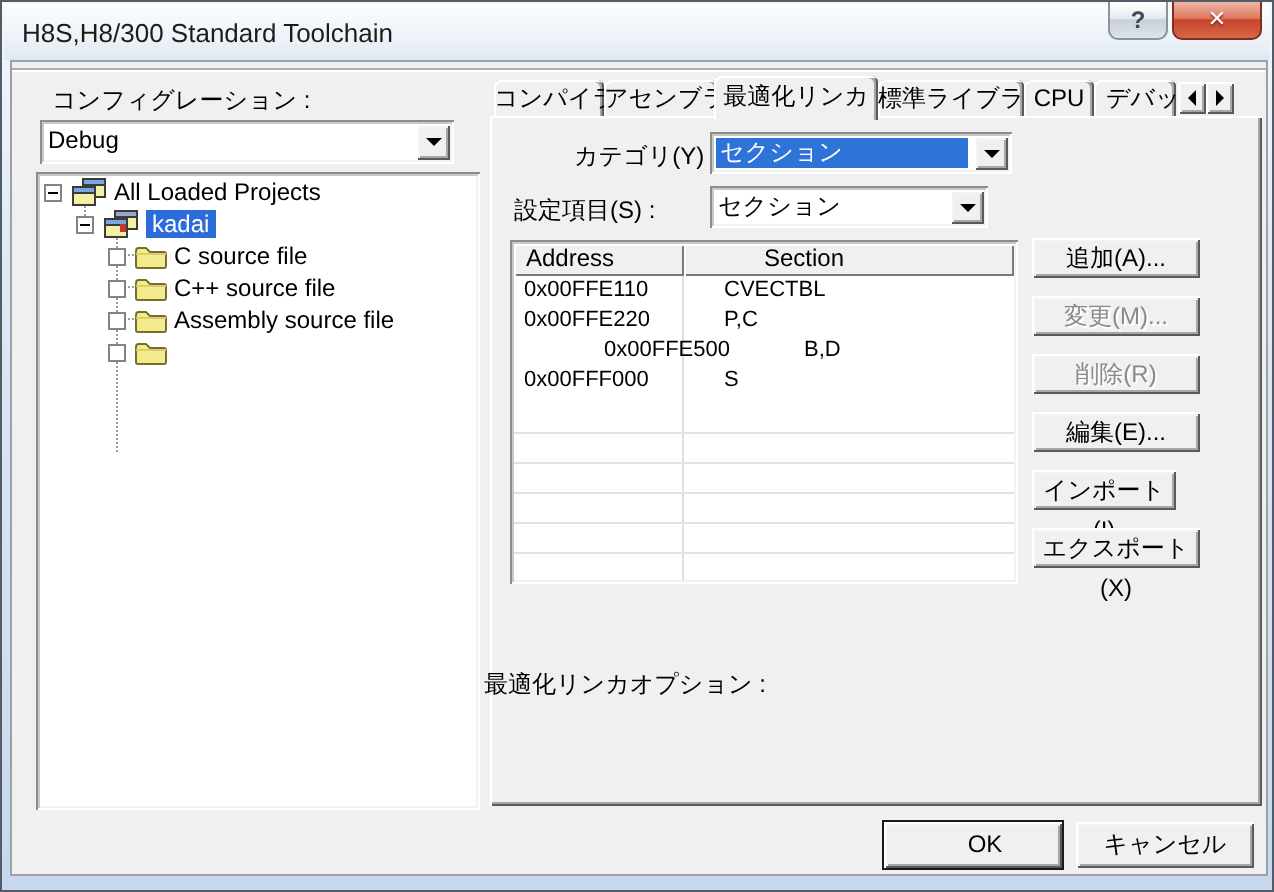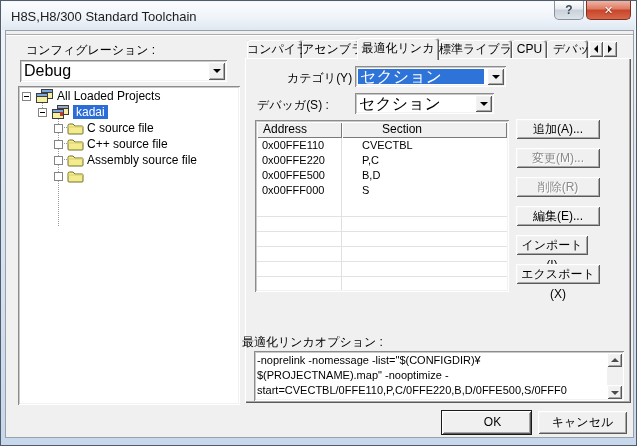--- a/index.html
+++ b/index.html
@@ -29,21 +29,21 @@
   .raised{background:#f0f0f0;
     box-shadow:inset 1px 1px 0 #ffffff,inset -1px -1px 0 #5a5a5a,inset 2px 2px 0 #f3f3f3,inset -2px -2px 0 #a7a7a7;}
   .sunken{background:#ffffff;
     box-shadow:inset 1px 1px 0 #8c8c8c,inset -1px -1px 0 #ffffff,inset 2px 2px 0 #c9c9c9,inset -2px -2px 0 #f2f2f2;}
   .btn{position:absolute;font-size:12px;color:#000;text-align:center;cursor:default;}
   .btn.disabled{color:#8a8a8a;text-shadow:1px 1px 0 #ffffff;}
   .btn span{display:inline-block;line-height:20px;}
   
   .combo{position:absolute;background:#fff;
     box-shadow:inset 1px 1px 0 #8c8c8c,inset -1px -1px 0 #ffffff,inset 2px 2px 0 #c9c9c9,inset -2px -2px 0 #f2f2f2;}
-  .combo .val{position:absolute;left:4px;top:3px;right:22px;bottom:3px;font-size:16px;line-height:15px;
+  .combo .val{position:absolute;left:4px;top:3px;right:22px;bottom:3px;font-size:12px;line-height:15px;
     white-space:nowrap;overflow:hidden;}
   .combo .val.sel{background:#2e74d8;color:#ffffff;padding:0 2px;left:3px;top:3px;}
   .combo .drop{position:absolute;right:2px;top:2px;bottom:2px;width:17px;}
   .tri-down{position:absolute;left:50%;top:50%;margin:-2px 0 0 -4px;width:0;height:0;
     border-left:4px solid transparent;border-right:4px solid transparent;border-top:4px solid #000;}
   .tri-up{position:absolute;left:50%;top:50%;margin:-2px 0 0 -4px;width:0;height:0;
     border-left:4px solid transparent;border-right:4px solid transparent;border-bottom:4px solid #000;}
   .tri-left{position:absolute;left:50%;top:50%;margin:-4px 0 0 -2px;width:0;height:0;
     border-top:4px solid transparent;border-bottom:4px solid transparent;border-right:4px solid #000;}
   .tri-right{position:absolute;left:50%;top:50%;margin:-4px 0 0 -2px;width:0;height:0;
@@ -208,21 +208,21 @@
     <div id="tabpage"></div>
 
     <div class="lbl" style="left:281px;top:39px;z-index:4;">カテゴリ(Y) :</div>
     <div class="combo" style="left:349px;top:35px;width:151px;height:21px;z-index:4;">
       <div class="val sel">セクション</div>
       <div class="drop raised">
           <div class="tri-down"></div>
         </div>
     </div>
 
-    <div class="lbl" style="left:251px;top:66px;z-index:4;">デバッガ(S) :</div>
+    <div class="lbl" style="left:251px;top:66px;z-index:4;">設定項目(S) :</div>
     <div class="combo" style="left:349px;top:62px;width:139px;height:21px;z-index:4;">
       <div class="val">セクション</div>
       <div class="drop raised">
           <div class="tri-down"></div>
         </div>
     </div>
 
     <div id="secTable" class="sunken" style="z-index:4;background:#fff;">
       <div id="secHead">
         <div class="hcell" style="width:85px;">Address</div>
@@ -231,21 +231,21 @@
       <div id="secBody">
         <div class="vline"></div>
         <div class="drow" style="top:0;">
           <div class="c1">0x00FFE110</div>
           <div class="c2">CVECTBL</div>
         </div>
         <div class="drow" style="top:15px;">
           <div class="c1">0x00FFE220</div>
           <div class="c2">P,C</div>
         </div>
-        <div class="drow" style="top:30px;">
+        <div class="drow" style="top:30px;padding-left:40px;">
           <div class="c1">0x00FFE500</div>
           <div class="c2">B,D</div>
         </div>
         <div class="drow" style="top:45px;">
           <div class="c1">0x00FFF000</div>
           <div class="c2">S</div>
         </div>
         <div class="erow" style="top:64px;"></div>
         <div class="erow" style="top:79px;"></div>
         <div class="erow" style="top:94px;"></div>
@@ -262,32 +262,19 @@
     <div class="btn raised disabled" style="left:510px;top:117px;width:84px;height:20px;z-index:4;">
       <span>変更(M)...</span></div>
     <div class="btn raised" style="left:510px;top:175px;width:84px;height:20px;z-index:4;">
       <span>編集(E)...</span></div>
     <div class="btn raised" style="left:510px;top:204px;width:72px;height:20px;z-index:4;">
       <span>インポート(I)</span></div>
     <div class="btn raised" style="left:510px;top:233px;width:84px;height:20px;z-index:4;">
       <span>エクスポート(X)</span></div>
 
     <div class="lbl" style="left:236px;top:303px;z-index:4;">最適化リンカオプション :</div>
-    <div id="optbox" class="sunken" style="z-index:4;">
-      <div id="opttext">-noprelink -nomessage -list="$(CONFIGDIR)¥
-$(PROJECTNAME).map" -nooptimize -
-start=CVECTBL/0FFE110,P,C/0FFE220,B,D/0FFE500,S/0FFF0</div>
-      <div id="optsb">
-        <div class="sbtn raised" style="top:0;">
-          <div class="tri-up"></div>
-        </div>
-        <div class="sbtn raised" style="bottom:0;">
-          <div class="tri-down"></div>
-        </div>
-      </div>
-    </div>
 
     <div id="ok-btn" class="btn">
       <span>OK</span></div>
     <div id="cancel-btn" class="btn raised">
       <span>キャンセル</span></div>
   </div>
 </div>
 
 </body></html>

